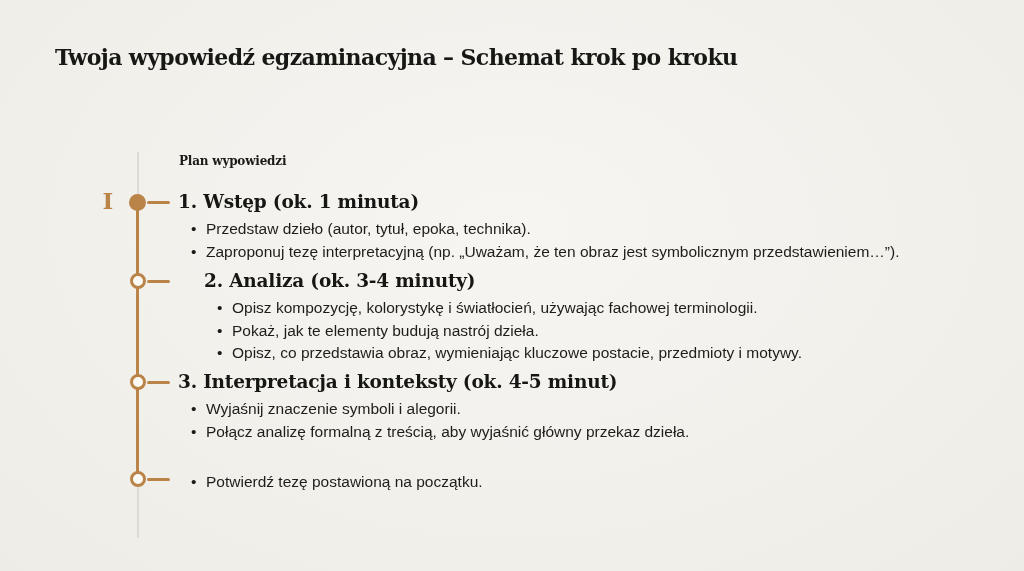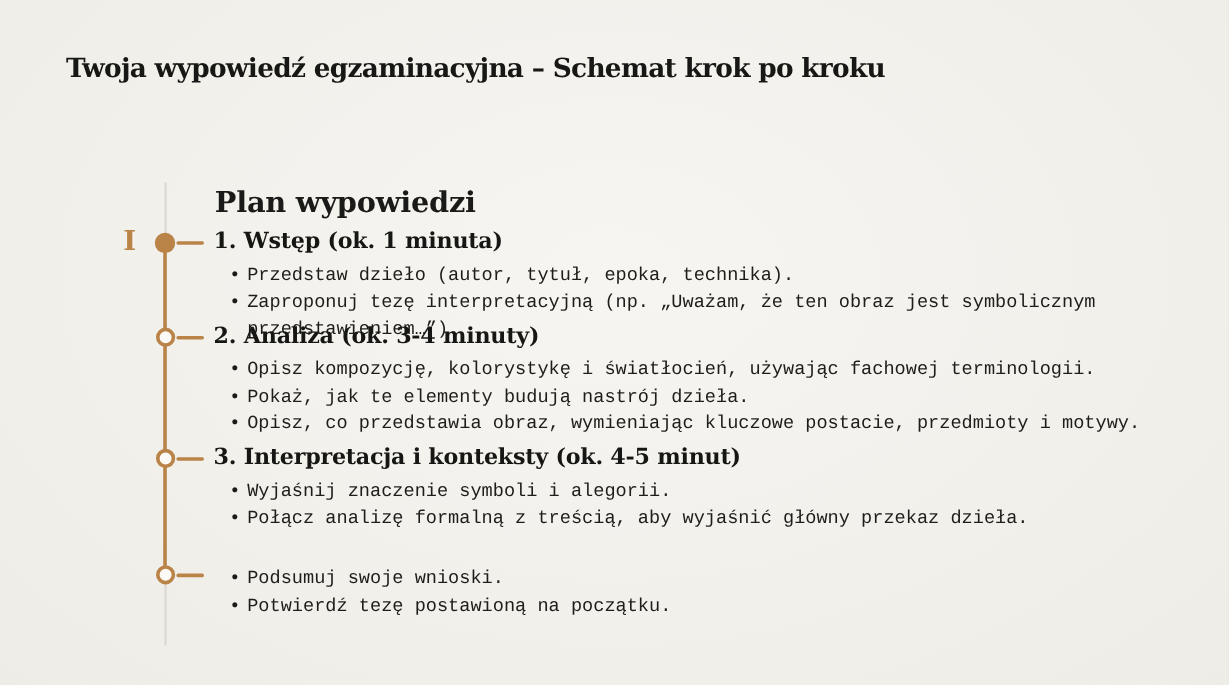--- a/index.html
+++ b/index.html
@@ -69,21 +69,21 @@
     font-size: 23px;
     color: var(--accent);
   }
   .plan-title {
     position: absolute;
     left: 179px;
     top: 154px;
     margin: 0;
     font-family: "DejaVu Serif", "Liberation Serif", serif;
     font-weight: 700;
-    font-size: 24px;
+    font-size: 12px;
     letter-spacing: -0.2px;
     color: #1a1a18;
   }
   .node {
     position: absolute;
     border-radius: 50%;
   }
   .node.filled {
     left: 129px;
     width: 17px;
@@ -123,21 +123,20 @@
     margin: 4px 0 0 0;
     padding: 0;
     list-style: none;
   }
   .section li {
     position: relative;
     padding-left: 28px;
     font-size: 15.5px;
     line-height: 22.5px;
     color: var(--text);
-    font-family: Liberation Mono, monospace;
   }
   .section li::before {
     content: "\2022";
     position: absolute;
     left: 13px;
     top: 0;
     color: #1a1a18;
   }
   .section li .bold { font-weight: 700; }
 </style>
@@ -157,40 +156,39 @@
         <div class="tick" style="top: 200.5px;"></div>
         <div class="section" style="top: 190px;">
           <h3>1. Wstęp (ok. 1 minuta)</h3>
           <ul>
             <li><span>Przedstaw dzieło (autor, tytuł, epoka, technika).</span></li>
             <li><span>Zaproponuj tezę interpretacyjną (np. „Uważam, że ten obraz jest symbolicznym przedstawieniem…”).</span></li>
           </ul>
         </div>
         <div class="node hollow" style="top: 273px;"></div>
         <div class="tick" style="top: 279.5px;"></div>
-        <div class="section" style="top: 269px;">
+        <div class="section" style="top: 269px; margin-left: 26px;">
           <h3>2. Analiza (ok. 3-4 minuty)</h3>
           <ul>
             <li><span>Opisz kompozycję, kolorystykę i światłocień, używając fachowej terminologii.</span></li>
             <li><span>Pokaż, jak te elementy budują nastrój dzieła.</span></li>
             <li><span>Opisz, co przedstawia obraz, wymieniając kluczowe postacie, przedmioty i motywy.</span></li>
           </ul>
         </div>
         <div class="node hollow" style="top: 374px;"></div>
         <div class="tick" style="top: 380.5px;"></div>
         <div class="section" style="top: 370px;">
           <h3>3. Interpretacja i konteksty (ok. 4-5 minut)</h3>
           <ul>
             <li><span>Wyjaśnij znaczenie symboli i alegorii.</span></li>
             <li><span>Połącz analizę formalną z treścią, aby wyjaśnić główny przekaz dzieła.</span></li>
           </ul>
         </div>
         <div class="node hollow" style="top: 471px;"></div>
         <div class="tick" style="top: 477.5px;"></div>
         <div class="section" style="top: 467px;">
           <ul>
-            <li><span>Podsumuj swoje wnioski.</span></li>
             <li><span>Potwierdź tezę postawioną na początku.</span></li>
           </ul>
         </div>
       </div>
   </div>
 </div>
 
 </body></html>

